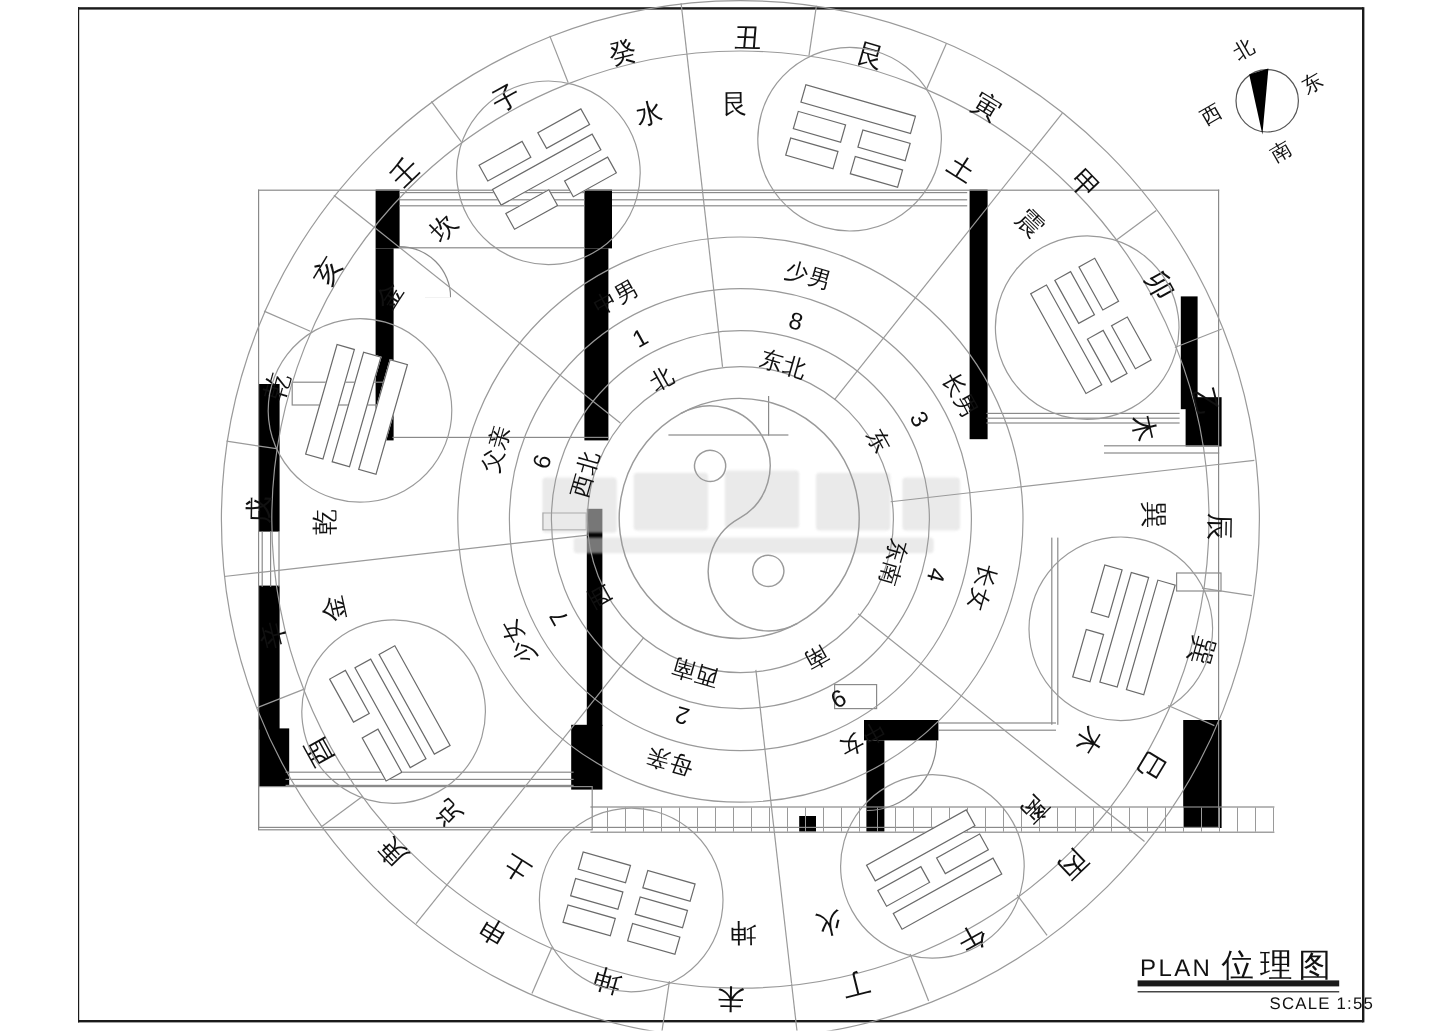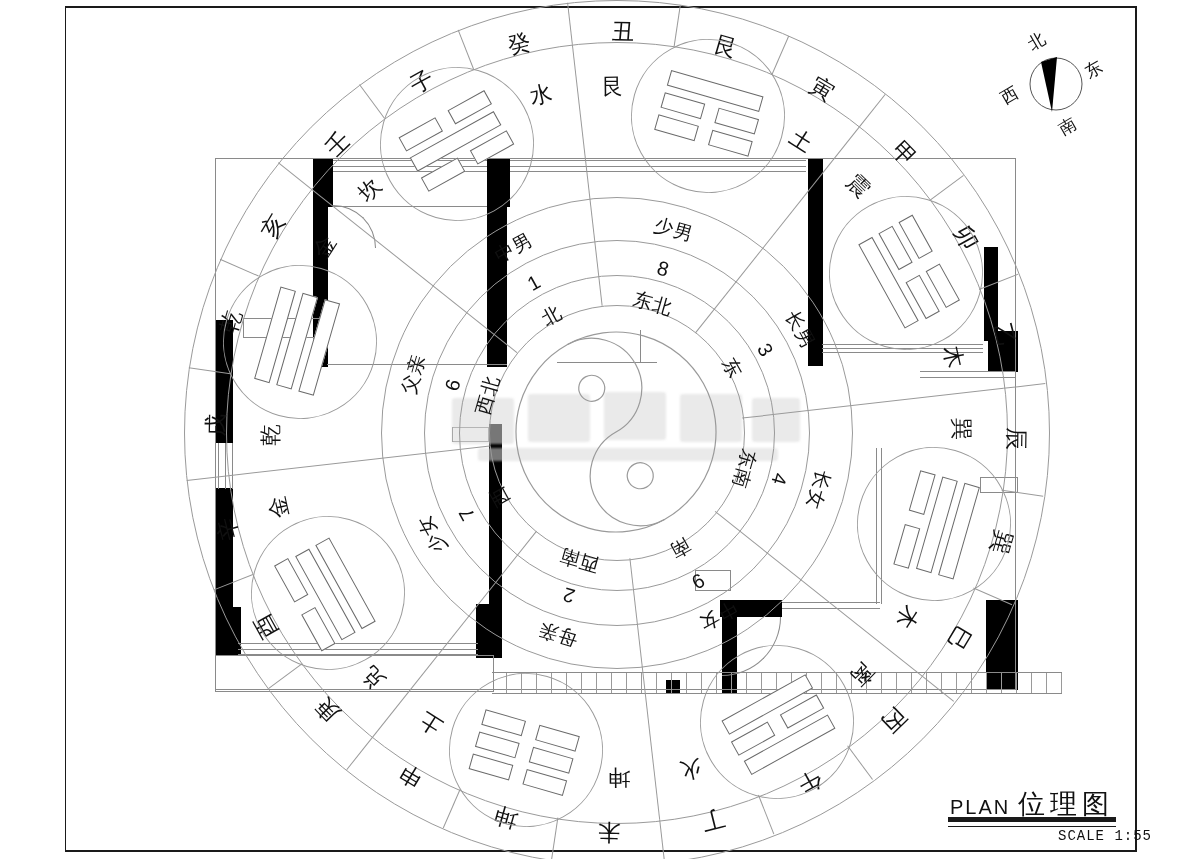--- a/index.html
+++ b/index.html
@@ -20,21 +20,21 @@
   .dir{font-size:19px;letter-spacing:1px;}
   .tri-circle{position:absolute;border:1px solid #9a9a9a;border-radius:50%;}
   .tri-bar{position:absolute;border:1px solid #6a6a6a;background:#fff;}
   .hatch{position:absolute;border-top:1px solid #8a8a8a;border-bottom:1px solid #8a8a8a;
          background:repeating-linear-gradient(90deg,transparent 0 14px,#9a9a9a 14px 15px);}
   .arc{position:absolute;border:0 solid #8a8a8a;background:transparent;}
   .wm{position:absolute;background:#d9d9d9;opacity:.55;filter:blur(1px);border-radius:3px;}
   .north-label{position:absolute;font-size:17px;transform:rotate(-30deg);}
   .tb-plan{position:absolute;left:950px;top:796px;font-size:20px;letter-spacing:2px;}
   .tb-title{position:absolute;left:1018px;top:786px;font-size:27px;letter-spacing:5px;}
-  .tb-scale{position:absolute;left:1058px;top:828px;font-size:14px;letter-spacing:1px;font-family:Liberation Mono, monospace;}
+  .tb-scale{position:absolute;left:1058px;top:828px;font-size:14px;letter-spacing:1px;}
   svg{position:absolute;overflow:visible;}
 </style>
 </head>
 <body>
 
 <div class="stage">
 
   <div class="frame-line" style="left:65px;top:6px;width:1071px;height:2px;"></div>
   <div class="frame-line" style="left:65px;top:850px;width:1071px;height:2px;"></div>
   <div class="frame-line" style="left:65px;top:6px;width:1px;height:846px;"></div>

